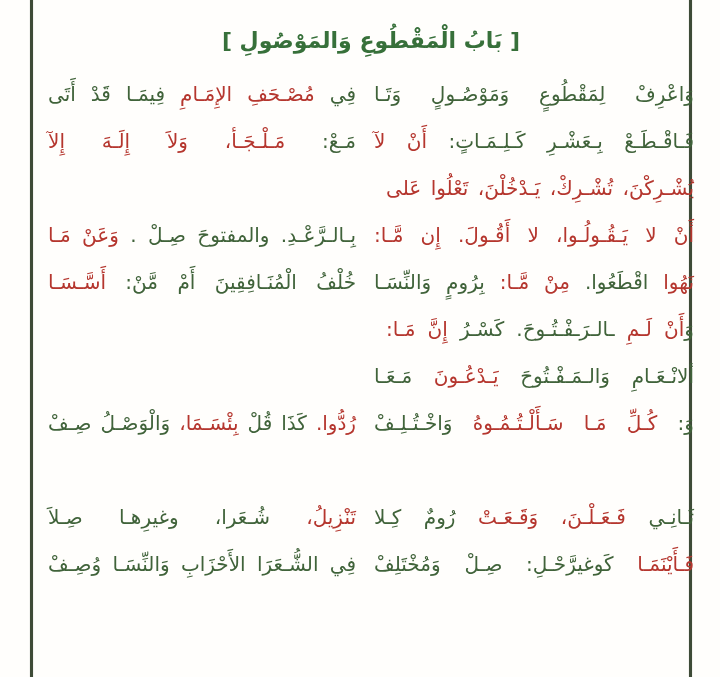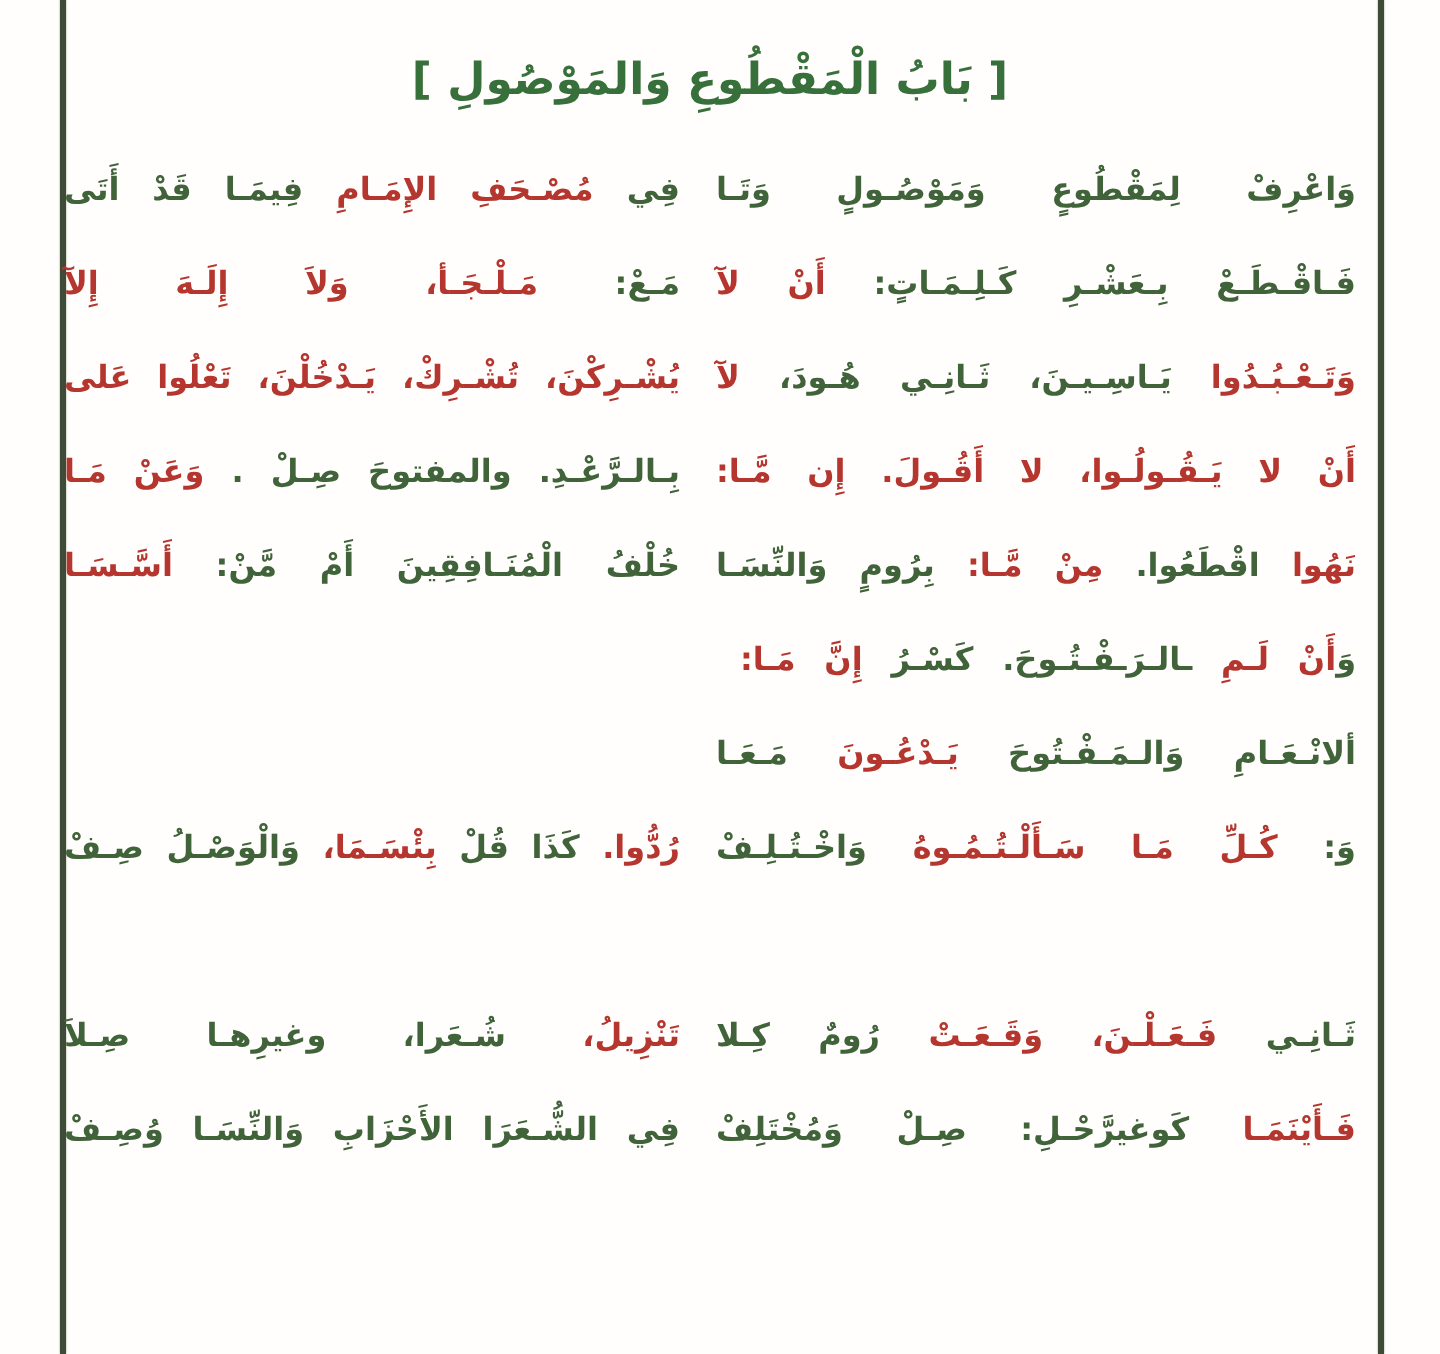--- a/index.html
+++ b/index.html
@@ -22,43 +22,43 @@
     overflow:hidden;
   }
   .border-line{
     position:absolute;top:0;bottom:0;width:3px;
     background:var(--border-green);
     box-shadow:0 0 1px rgba(60,70,50,.6);
   }
   .border-line.left-line{left:30px;}
   .border-line.right-line{left:689px;}
   .content{
-    position:absolute;top:0;left:32px;width:646px;
+    position:absolute;top:0;left:48px;width:646px;
   }
   .title{
     margin:28px 0 0;
     text-align:center;
     font-size:22px;
     font-weight:bold;
     color:var(--title-green);
     letter-spacing:0.5px;
   }
   .verses{margin-top:18px;}
   .verse-row{
     display:flex;
     direction:rtl;
     justify-content:space-between;
     height:47px;
     align-items:center;
   }
   .hemistich{
     direction:rtl;
     unicode-bidi:embed;
-    font-size:16px;
-    font-weight:700;
+    font-size:20px;
+    font-weight:400;
     text-align:justify;
     text-align-last:justify;
     -moz-text-align-last:justify;
     white-space:normal;
     line-height:1.25;
   }
   .hemistich.first{width:320px;}
   .hemistich.second{width:308px;}
   .seg.green{color:var(--text-green);}
   .seg.red{color:var(--text-red);}
@@ -74,21 +74,20 @@
     <div class="verses" id="verses">
         <div class="verse-row">
           <div class="hemistich first"><span class="seg green">وَاعْرِفْ لِمَقْطُوعٍ وَمَوْصُـولٍ وَتَـا</span></div>
           <div class="hemistich second"><span class="seg green">فِي </span><span class="seg red">مُصْـحَفِ الإِمَـامِ</span><span class="seg green"> فِيمَـا قَدْ أَتَى</span></div>
         </div>
         <div class="verse-row">
           <div class="hemistich first"><span class="seg green">فَـاقْـطَـعْ بِـعَشْـرِ كَـلِـمَـاتٍ: </span><span class="seg red">أَنْ لآ</span></div>
           <div class="hemistich second"><span class="seg green">مَـعْ: </span><span class="seg red">مَـلْـجَـأ، وَلاَ إِلَـهَ إِلآ</span></div>
         </div>
         <div class="verse-row">
-          <div class="hemistich first"><span class="seg red">وَتَـعْـبُـدُوا</span><span class="seg green"> يَـاسِـيـنَ، ثَـانِـي هُـودَ، </span><span class="seg red">لآ</span></div>
           <div class="hemistich second"><span class="seg red">يُشْـرِكْنَ، تُشْـرِكْ، يَـدْخُلْنَ، تَعْلُوا عَلى</span></div>
         </div>
         <div class="verse-row">
           <div class="hemistich first"><span class="seg red">أَنْ لا يَـقُـولُـوا، لا أَقُـولَ. إِن مَّـا:</span></div>
           <div class="hemistich second"><span class="seg green">بِـالـرَّعْـدِ. والمفتوحَ صِـلْ . </span><span class="seg red">وَعَنْ مَـا</span></div>
         </div>
         <div class="verse-row">
           <div class="hemistich first"><span class="seg red">نَهُوا</span><span class="seg green"> اقْطَعُوا. </span><span class="seg red">مِنْ مَّـا:</span><span class="seg green"> بِرُومٍ وَالنِّسَـا</span></div>
           <div class="hemistich second"><span class="seg green">خُلْفُ الْمُنَـافِقِينَ أَمْ مَّنْ: </span><span class="seg red">أَسَّـسَـا</span></div>
         </div>

